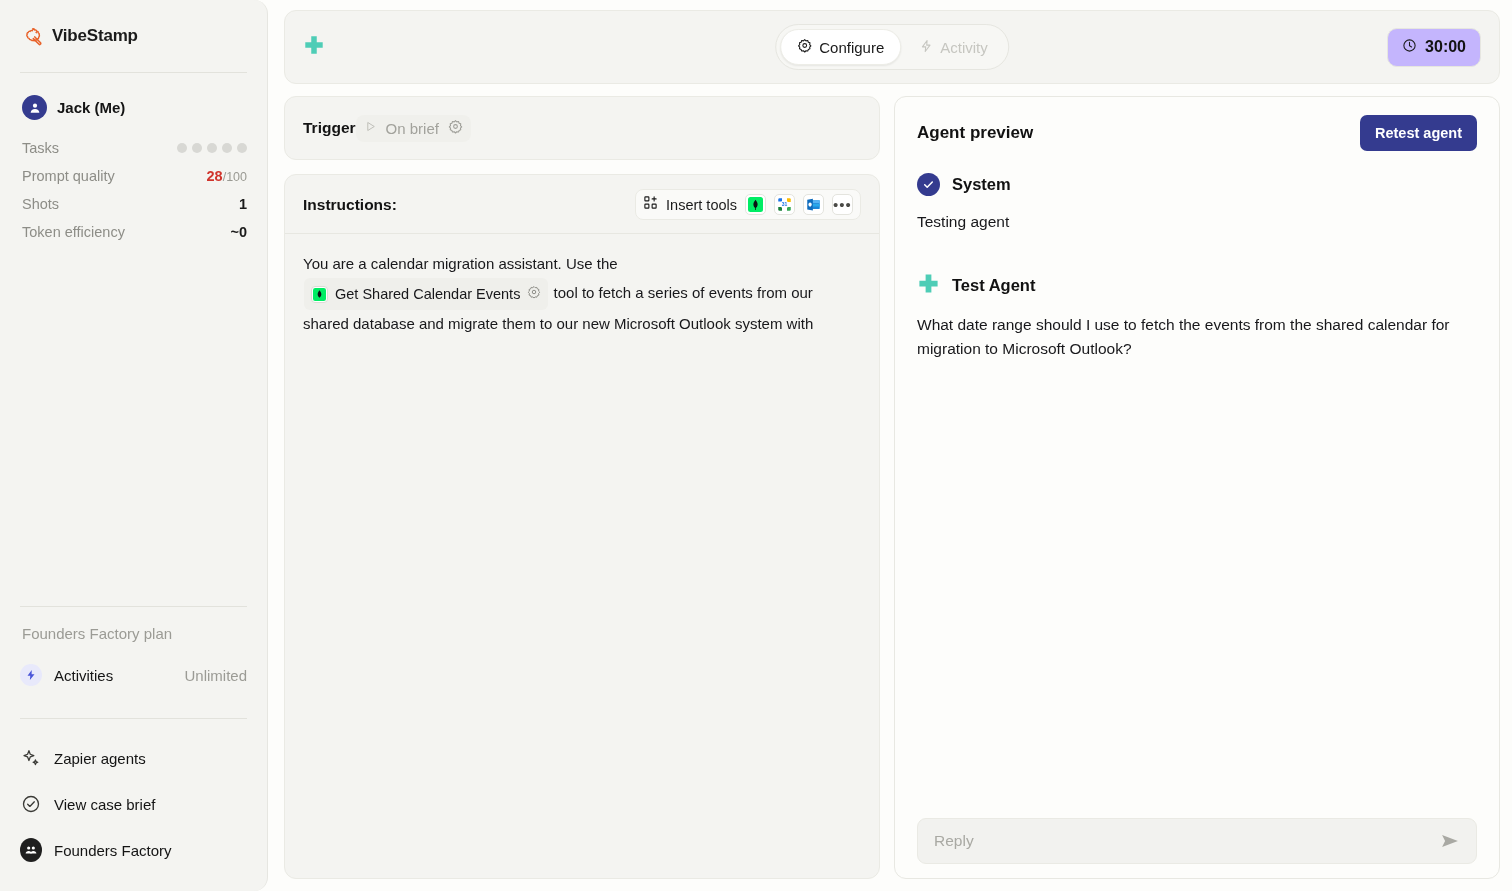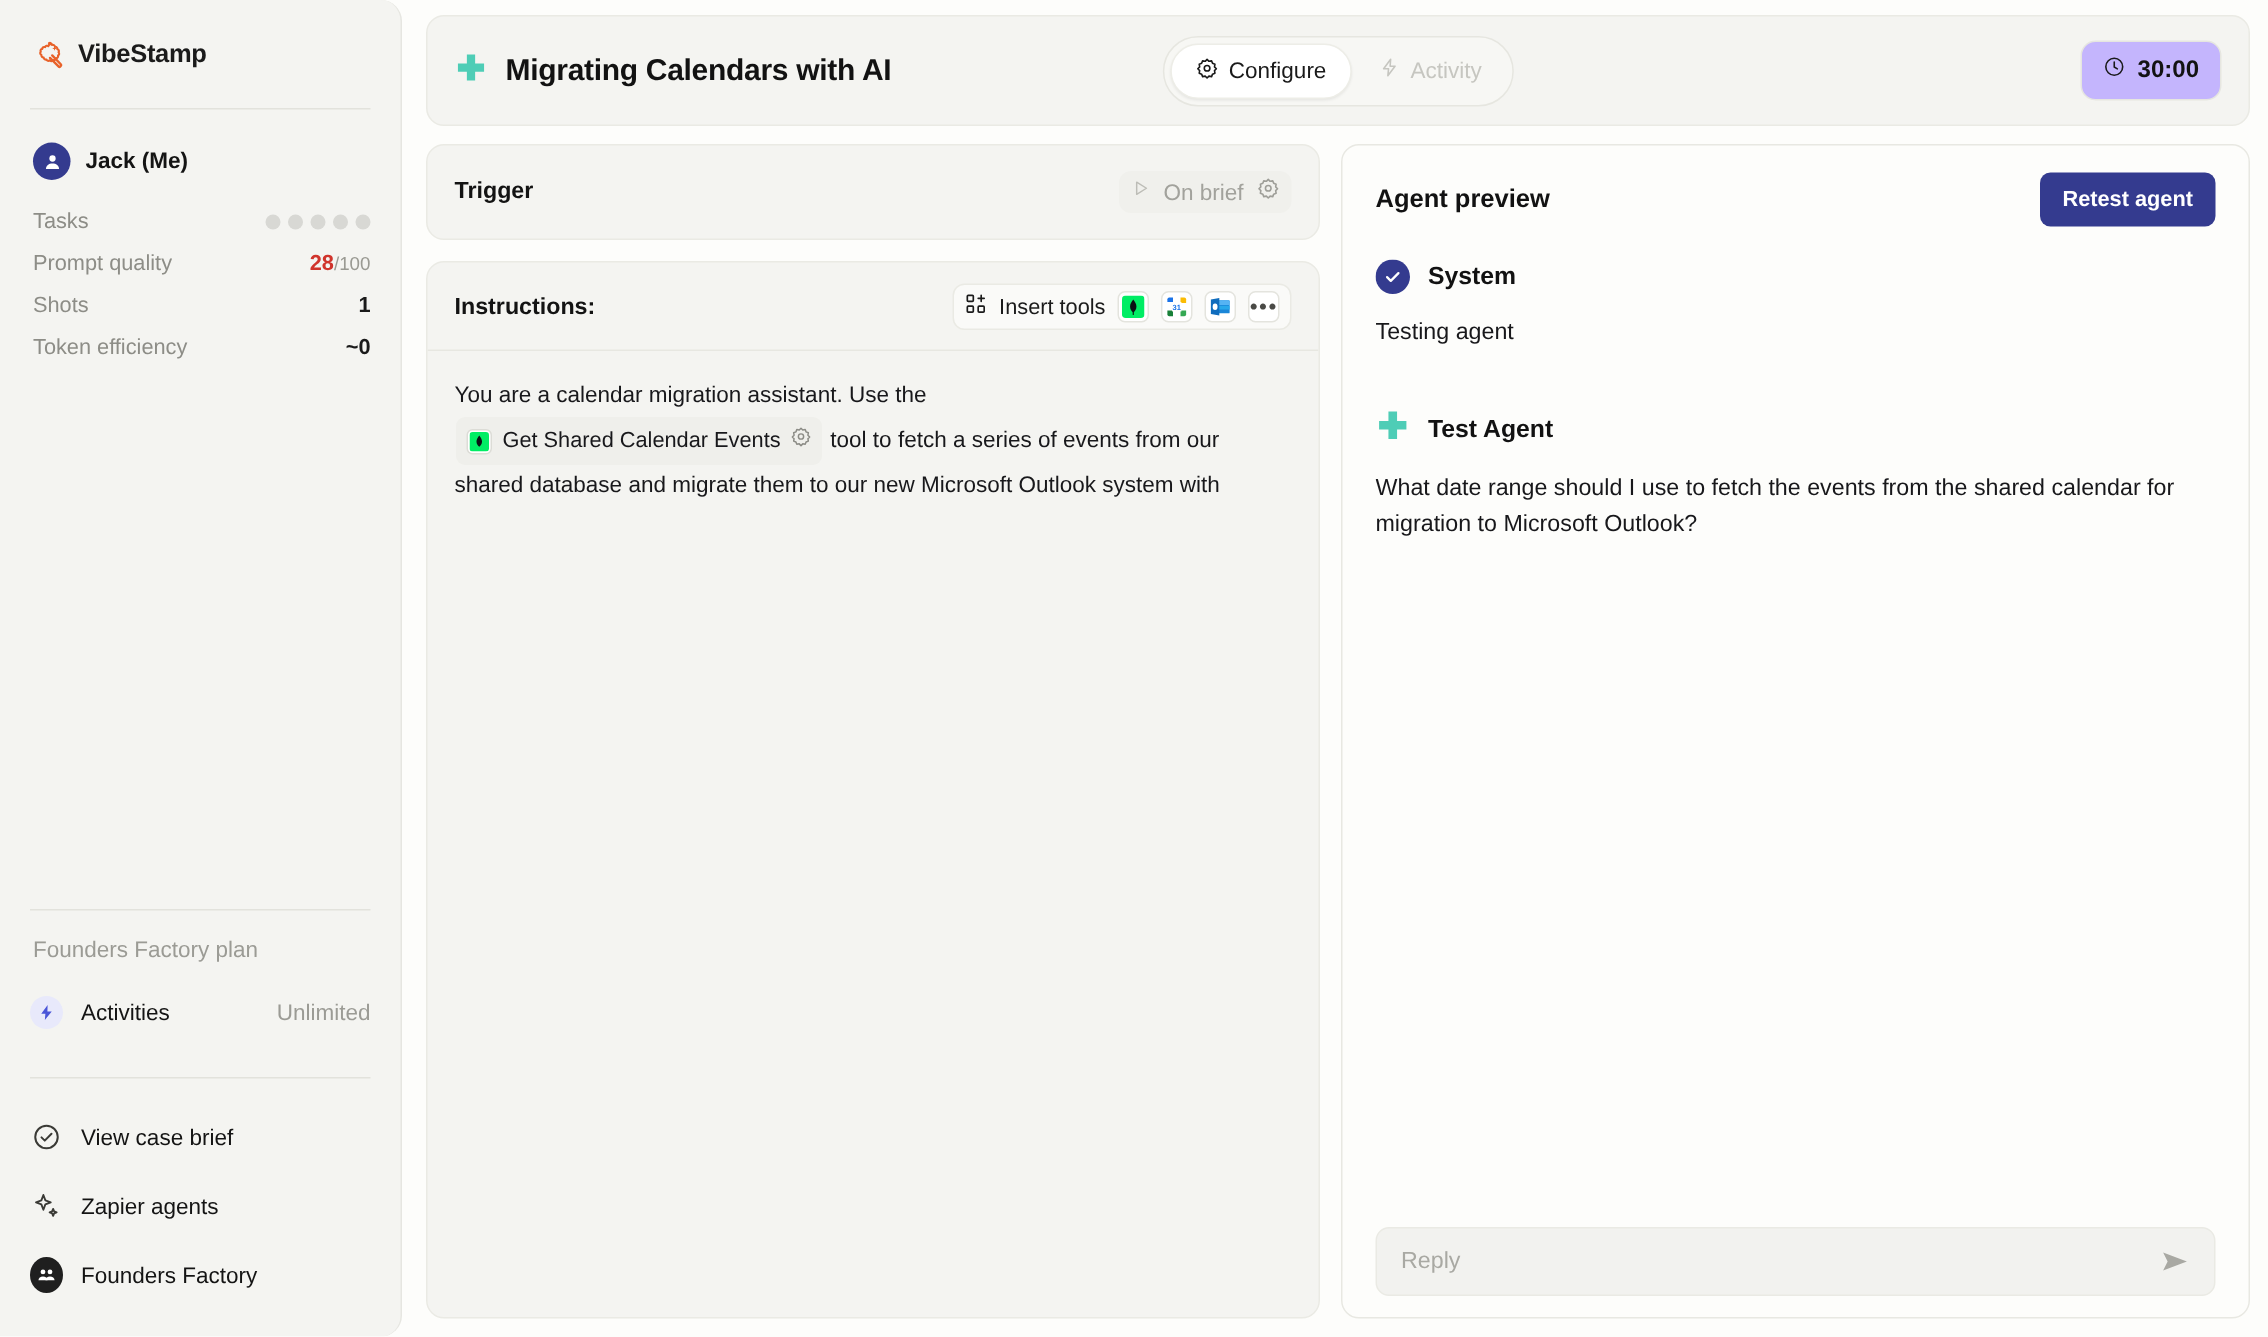--- a/index.html
+++ b/index.html
@@ -92,21 +92,21 @@
     padding: 9px 14px; font-size: 16px; font-weight: 700; color: #131313;
   }
 
   .content { flex: 1; display: flex; gap: 14px; min-height: 0; }
 
   
   .left-col { width: 596px; display: flex; flex-direction: column; gap: 14px; min-height: 0; }
 
   .trigger-card {
     height: 64px; background: #F4F4F1; border: 1px solid #EAEAE4; border-radius: 12px;
-    display: flex; align-items: center; justify-content: space-between; padding: 0 18px;
+    display: flex; align-items: center; padding: 0 18px;
   }
   .trigger-label { font-size: 15.5px; font-weight: 700; color: #131313; }
   .trigger-right { display: flex; align-items: center; gap: 9px; background: #F0F0EC; border-radius: 8px; padding: 4px 8px; }
   .trigger-mode { font-size: 15px; color: #A2A29C; }
 
   .instructions-card {
     flex: 1; background: #F4F4F1; border: 1px solid #EAEAE4; border-radius: 12px;
     display: flex; flex-direction: column; min-height: 0; overflow: hidden;
   }
   .instr-header {
@@ -242,36 +242,36 @@
           <span class="plan-row-label">Activities</span>
         </span>
         <span class="plan-row-value">Unlimited</span>
       </div>
     </div>
 
     <div class="nav-divider"></div>
 
     <div class="nav-item">
       <span class="nav-icon">
+        <svg width="20" height="20" viewBox="0 0 24 24" fill="none" stroke="#3A3A36" stroke-width="1.5" stroke-linejoin="round">
+          <path d="M9.5 3.2l1.6 4.3 4.3 1.6-4.3 1.6-1.6 4.3-1.6-4.3L3.6 9.1l4.3-1.6z"></path>
+          <path d="M17.3 14.3l.8 2 2 .8-2 .8-.8 2-.8-2-2-.8 2-.8z"></path>
+        </svg>
+      </span>
+      <span class="nav-label">Zapier agents</span>
+    </div>
+
+    <div class="nav-item">
+      <span class="nav-icon">
         <svg width="20" height="20" viewBox="0 0 24 24" fill="none" stroke="#3A3A36" stroke-width="1.6">
           <circle cx="12" cy="12" r="9"></circle>
             <path d="M8 12.3l2.6 2.6L16 9.4" stroke-linecap="round" stroke-linejoin="round"></path>
         </svg>
       </span>
       <span class="nav-label">View case brief</span>
-    </div>
-
-    <div class="nav-item">
-      <span class="nav-icon">
-        <svg width="20" height="20" viewBox="0 0 24 24" fill="none" stroke="#3A3A36" stroke-width="1.5" stroke-linejoin="round">
-          <path d="M9.5 3.2l1.6 4.3 4.3 1.6-4.3 1.6-1.6 4.3-1.6-4.3L3.6 9.1l4.3-1.6z"></path>
-          <path d="M17.3 14.3l.8 2 2 .8-2 .8-.8 2-.8-2-2-.8 2-.8z"></path>
-        </svg>
-      </span>
-      <span class="nav-label">Zapier agents</span>
     </div>
 
     <div class="nav-item">
       <span class="nav-icon">
         <span class="ff-badge">
           <svg width="14" height="14" viewBox="0 0 24 24" fill="#FFFFFF">
             <circle cx="8" cy="8.5" r="2.7"></circle>
               <circle cx="16" cy="8.5" r="2.7"></circle>
             <path d="M2.8 18c0-2.8 2.3-4.3 5.2-4.3s5.2 1.5 5.2 4.3z"></path>
             <path d="M10.8 18c0-2.8 2.3-4.3 5.2-4.3s5.2 1.5 5.2 4.3z"></path>
@@ -286,21 +286,20 @@
 
   <div class="main">
 
     <header class="topbar">
       <div class="topbar-left">
         <span>
           <svg width="22" height="22" viewBox="0 0 24 24" fill="#4ECDB6">
             <path d="M9 2.5h6v6.5h6.5v6H15V21.5H9V15H2.5V9H9z"></path>
           </svg>
         </span>
-        <h1 class="title">Migrating Calendars with AI</h1>
       </div>
 
       <div class="segmented">
         <button class="seg active">
           <span>
             <svg width="15" height="15" viewBox="0 0 24 24" fill="none" stroke="#1A1A1A" stroke-width="1.7">
               <circle cx="12" cy="12" r="3"></circle>
               <path d="M12 2.6l2 2 2.8-.5 1 2.6 2.6 1-.5 2.8 2 2-2 2 .5 2.8-2.6 1-1 2.6-2.8-.5-2 2-2-2-2.8.5-1-2.6-2.6-1 .5-2.8-2-2 2-2-.5-2.8 2.6-1 1-2.6 2.8.5z" stroke-linejoin="round"></path>
             </svg>
           </span>

